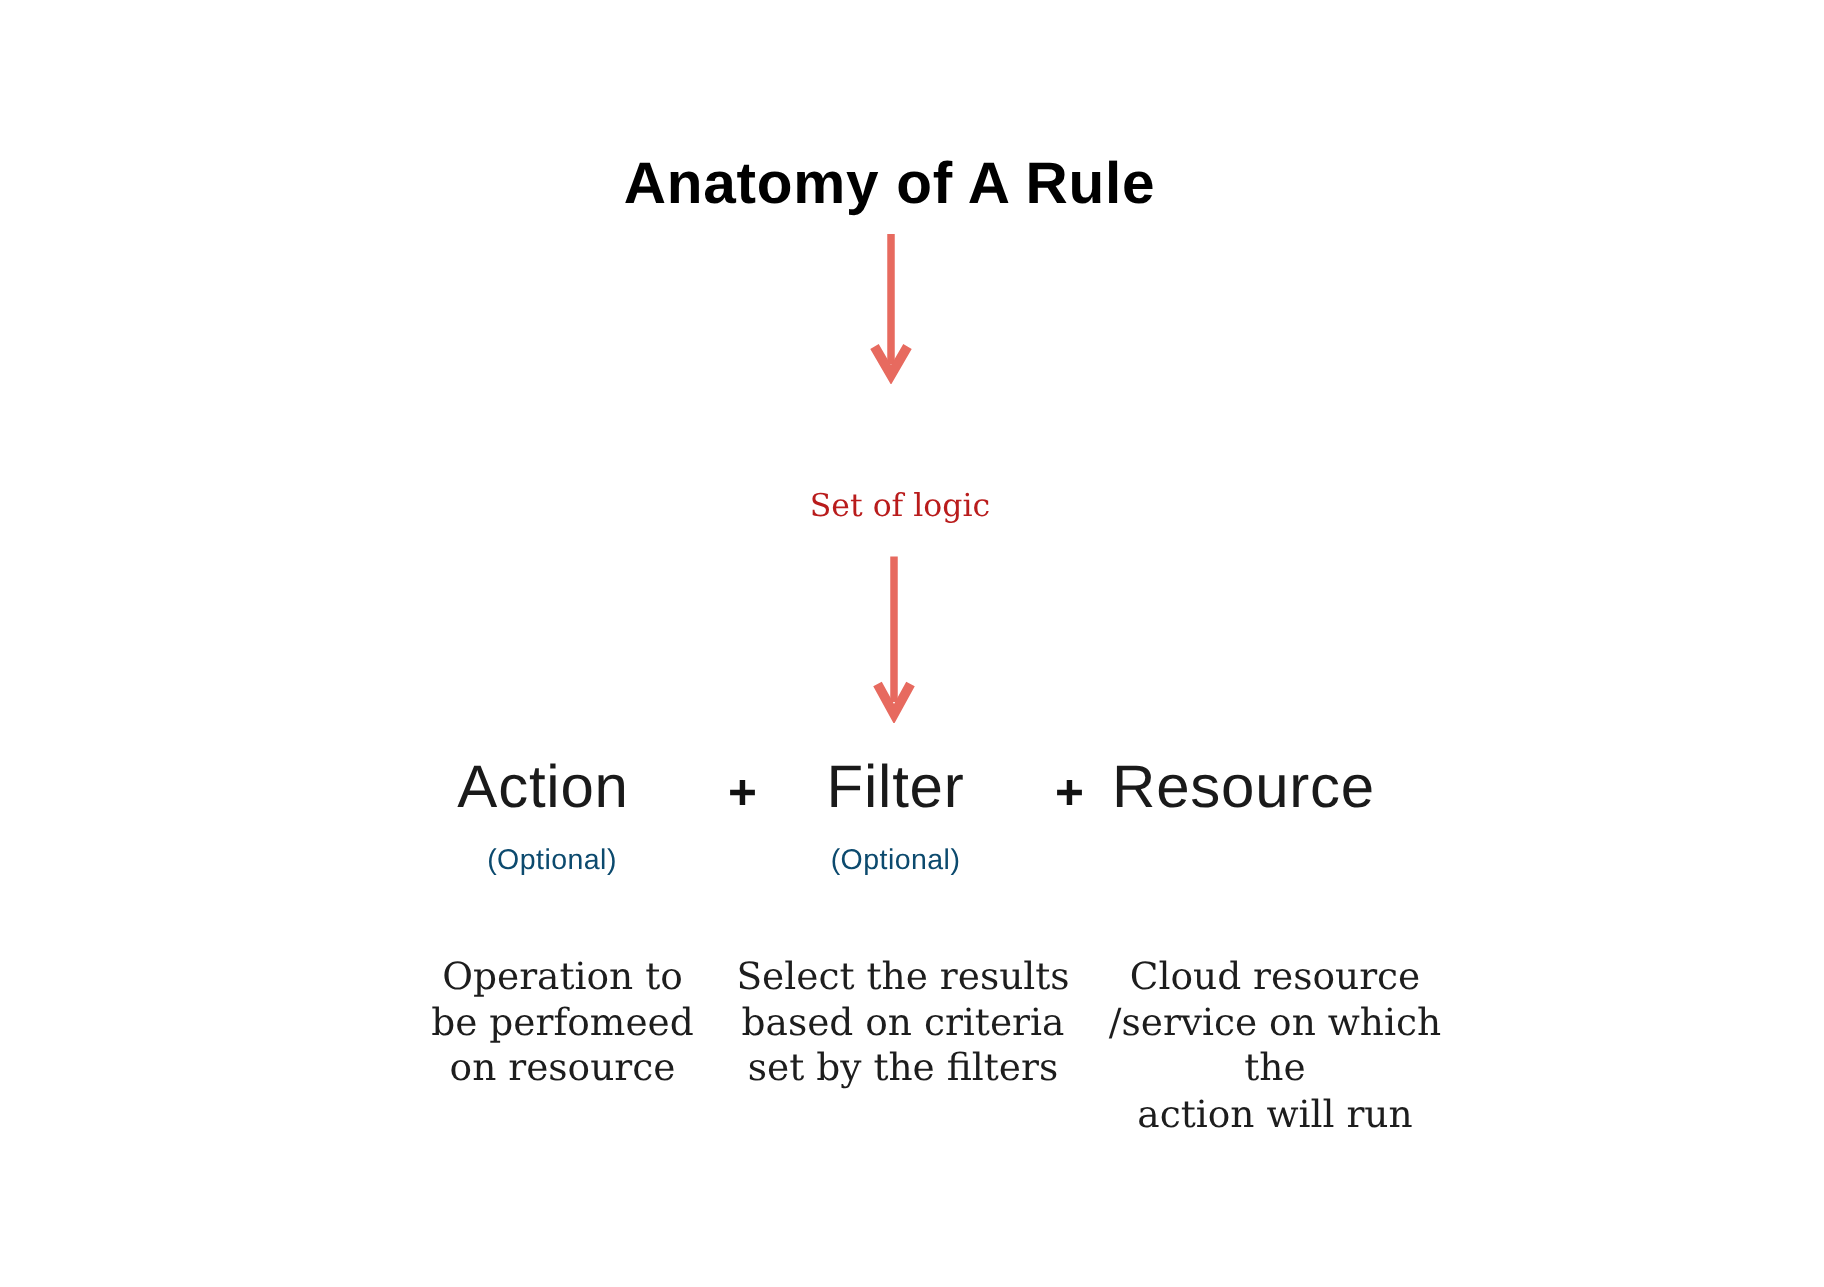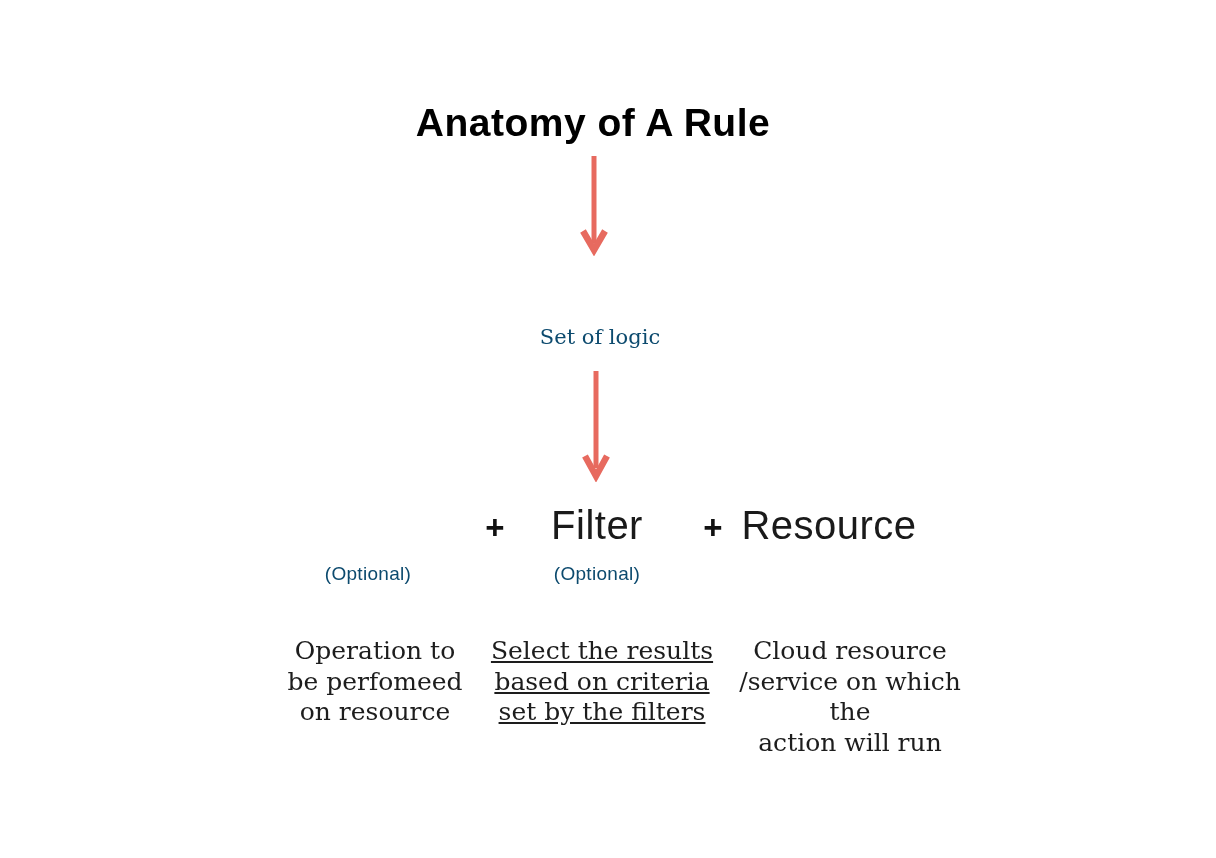--- a/index.html
+++ b/index.html
@@ -43,21 +43,21 @@
     letter-spacing: 0.5px;
     color: #1a1a1a;
   }
   .serif {
     font-family: "DejaVu Serif", "Liberation Serif", serif;
   }
   .policy-sublabel {
     top: 325px;
     left: 600px;
     font-size: 21px;
-    color: #0c4a6e;
+    color: #b91c1c;
   }
   .part-label {
     top: 503px;
     font-size: 40px;
     font-weight: 300;
     letter-spacing: 0.5px;
     color: #1a1a1a;
   }
   .part-action   { left: 362px; }
   .part-filter   { left: 597px; text-align: center; }
@@ -81,21 +81,21 @@
   .optional-filter { left: 597px; }
   .part-description {
     top: 636px;
     font-size: 25px;
     line-height: 30.5px;
     text-align: center;
     white-space: pre-line;
     color: #1d1d1d;
   }
   .desc-action   { left: 375px; }
-  .desc-filter   { left: 602px; text-decoration: underline; }
+  .desc-filter   { left: 602px; }
   .desc-resource { left: 850px; }
 </style>
 </head>
 <body>
 
 <div class="canvas">
 
   <div class="abs-center diagram-title">Anatomy of A Rule</div>
 
   <svg class="arrow-svg arrow-1" width="30" height="101" viewBox="0 0 30 101">
@@ -104,20 +104,21 @@
   </svg>
 
 
   <div class="abs-center policy-sublabel serif">Set of logic</div>
 
   <svg class="arrow-svg arrow-2" width="30" height="112" viewBox="0 0 30 112">
     <line x1="15" y1="1" x2="15" y2="98" stroke-width="5" stroke="#e76a5f"></line>
     <path d="M4 86 L15 106 L26 86" fill="none" stroke-width="6.5" stroke="#e76a5f"></path>
   </svg>
 
+  <div class="abs-center part-label part-action">Action</div>
 
   <div class="abs-center plus-sign plus-1">+</div>
 
   <div class="abs-center part-label part-filter">Filter</div>
 
   <div class="abs-center plus-sign plus-2">+</div>
 
   <div class="abs-center part-label part-resource">Resource</div>
 
   <div class="abs-center optional-label optional-action">(Optional)</div>

